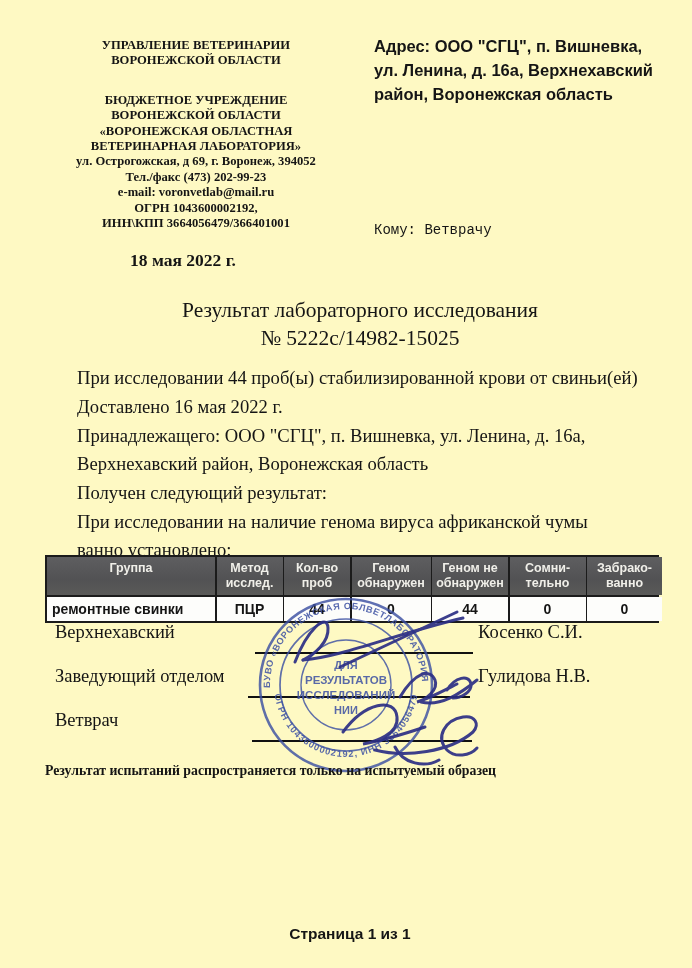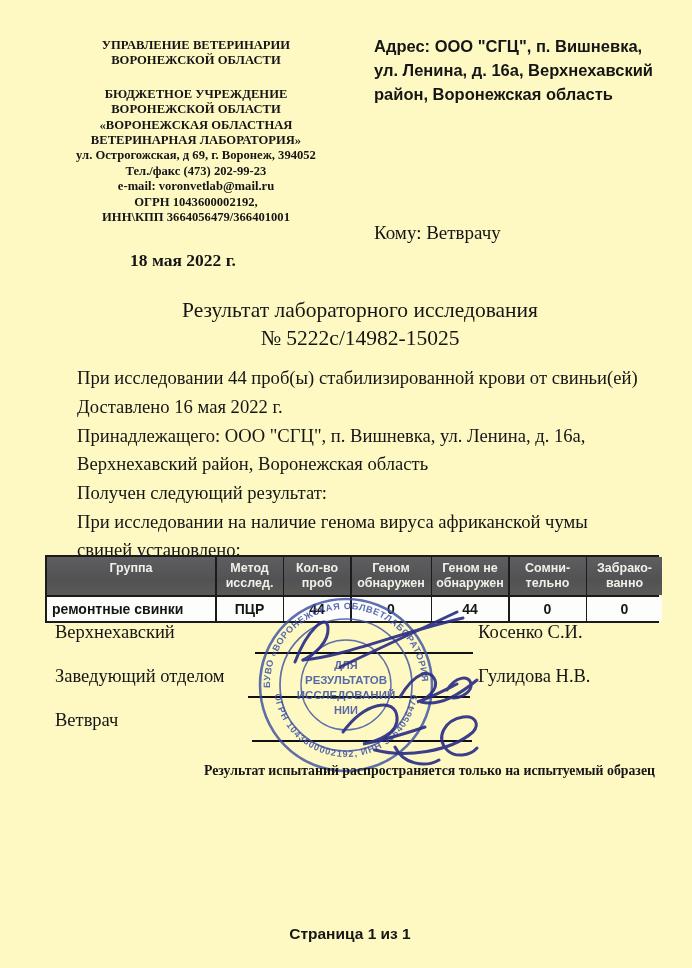--- a/index.html
+++ b/index.html
@@ -4,26 +4,26 @@
 <style>
   html,body{margin:0;padding:0;background:#e8e8e8;}
   .page{
     position:relative;width:692px;height:968px;background:#fef9c3;
     font-family:"Liberation Serif", serif;color:#151515;overflow:hidden;
     box-shadow:0 0 4px rgba(0,0,0,.25);
   }
   
   .org-block{position:absolute;left:62px;top:38px;width:268px;text-align:center;
     font-weight:bold;font-size:12.6px;line-height:15.4px;}
-  .org-group2{margin-top:18px;}
+  .org-group2{margin-top:24px;}
   
   .addr-block{position:absolute;left:374px;top:34px;width:290px;
     font-family:"Liberation Sans", sans-serif;font-weight:bold;
     font-size:16.5px;line-height:24px;white-space:pre-line;}
-  .recipient{position:absolute;left:374px;top:222px;font-size:19px;}
+  .recipient{position:absolute;left:374px;top:222px;font-size:14px;font-family:Liberation Mono, monospace;}
   .doc-date{position:absolute;left:130px;top:250px;font-size:17.5px;font-weight:bold;}
   
   .doc-title{position:absolute;left:55px;top:296px;width:610px;text-align:center;
     font-weight:normal;font-size:21.5px;line-height:28px;}
   
   .body-text{position:absolute;left:45px;top:364px;width:612px;
     font-size:18.6px;line-height:28px;margin-left:32px;}
   .body-text p{margin:0 0 1px 0;white-space:pre-line;}
   
   .res-table{position:absolute;left:45px;top:555px;width:610px;
@@ -35,21 +35,21 @@
     color:#f0efe9;font-weight:bold;font-size:12.5px;line-height:14.5px;
     text-align:center;padding:4px 1px 3px 1px;white-space:pre-line;min-height:31px;}
   .res-table .bcell{background:#fdfdfb;font-weight:bold;font-size:14px;
     text-align:center;padding:4px 2px;}
   .res-table .bcell.left{text-align:left;padding-left:5px;}
   
   .sig-role{position:absolute;left:55px;font-size:18.5px;}
   .sig-name{position:absolute;left:478px;font-size:18.5px;}
   .sig-line{position:absolute;height:0;border-bottom:2px solid #111;}
   
-  .footer-note{position:absolute;left:45px;top:763px;width:610px;text-align:right;
+  .footer-note{position:absolute;left:45px;top:763px;width:610px;text-align:left;
     font-weight:bold;font-size:13.8px;}
   .page-num{position:absolute;left:45px;top:925px;width:610px;text-align:center;
     font-family:"Liberation Sans", sans-serif;font-weight:bold;font-size:15.5px;}
   
   .stamp-overlay{position:absolute;left:225px;top:572px;width:265px;height:225px;
     pointer-events:none;}
   .stamp-text{font-family:"Liberation Sans", sans-serif;font-weight:bold;}
 </style>
 </head>
 <body>
@@ -85,21 +85,21 @@
     <div>№ 5222с/14982-15025</div>
   </div>
 
   <div class="body-text">
     <p>При исследовании 44 проб(ы) стабилизированной крови от свиньи(ей)</p>
     <p>Доставлено 16 мая 2022 г.</p>
     <p>Принадлежащего: ООО "СГЦ", п. Вишневка, ул. Ленина, д. 16а,
 Верхнехавский район, Воронежская область</p>
     <p>Получен следующий результат:</p>
     <p>При исследовании на наличие генома вируса африканской чумы
-свиней установлено:</p>
+ванно установлено:</p>
   </div>
 
   <div class="res-table">
     <div class="hcell">Группа</div>
     <div class="hcell">Метод
 исслед.</div>
     <div class="hcell">Кол-во проб</div>
     <div class="hcell">Геном
 обнаружен</div>
     <div class="hcell">Геном не

